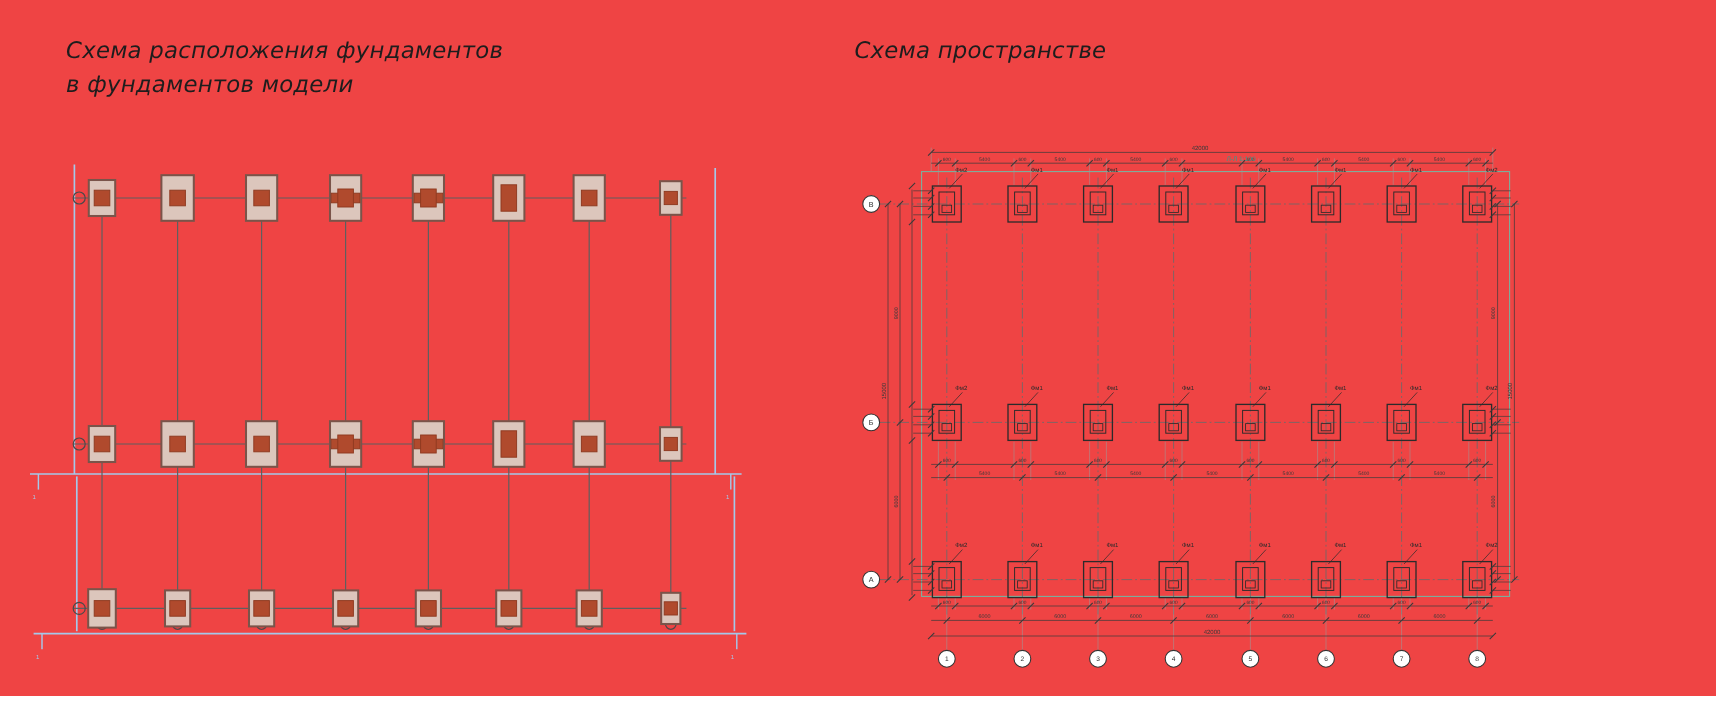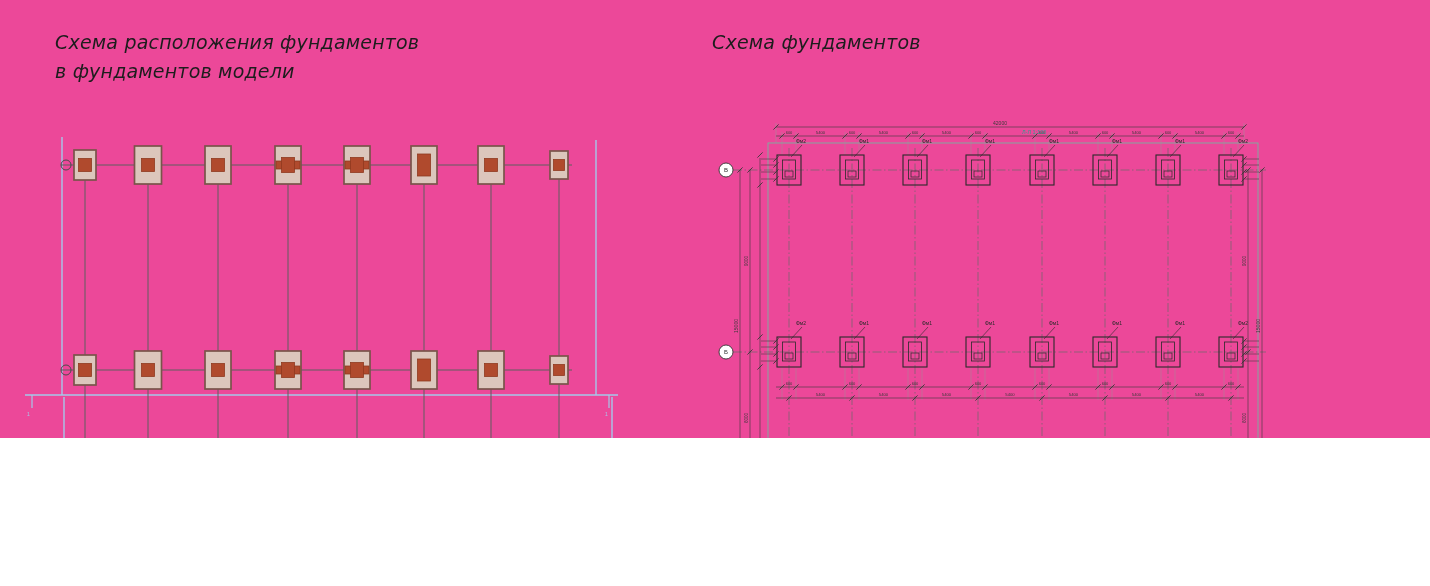--- a/index.html
+++ b/index.html
@@ -1,36 +1,36 @@
 <!DOCTYPE html>
 <html><head>
 <meta charset="utf-8">
 <style>
   html,body{margin:0;padding:0;background:#fff;}
-  .canvas{position:relative;width:1430px;height:438px;background:#ec4899;overflow:hidden;
+  .canvas{position:relative;width:1430px;height:580px;background:#ef4444;overflow:hidden;
           font-family:"DejaVu Sans","Liberation Sans",sans-serif;}
   .panel{position:absolute;margin:0;}
   .panel-title{font-style:italic;font-size:19px;line-height:29px;color:#1d1d1d;letter-spacing:.2px;}
   .diagram-svg{position:absolute;display:block;}
 </style>
 </head>
 <body>
 
 <div class="canvas">
 
   <figure class="panel" style="left:55px;top:28px;">
     <figcaption class="panel-title">
       <span>Схема расположения фундаментов</span><br>
       <span>в фундаментов модели</span>
     </figcaption>
   </figure>
 
   <figure class="panel" style="left:712px;top:28px;">
     <figcaption class="panel-title">
-      <span>Схема фундаментов</span><br>
+      <span>Схема пространстве</span><br>
     </figcaption>
   </figure>
 
   <svg id="left-svg" class="diagram-svg" style="left:20px;top:130px;" width="620" height="450" viewBox="0 0 620 450">
       <g>
         <line x1="42" y1="7" x2="42" y2="265" stroke="#a5c8ea" stroke-width="1.4"></line>
         <line x1="576" y1="10" x2="576" y2="265" stroke="#a5c8ea" stroke-width="1.4"></line>
         <line x1="44" y1="267" x2="44" y2="396" stroke="#a5c8ea" stroke-width="1.4"></line>
         <line x1="592" y1="267" x2="592" y2="396" stroke="#a5c8ea" stroke-width="1.4"></line>
         <line x1="5" y1="265" x2="598" y2="265" stroke="#a5c8ea" stroke-width="1.4"></line>

